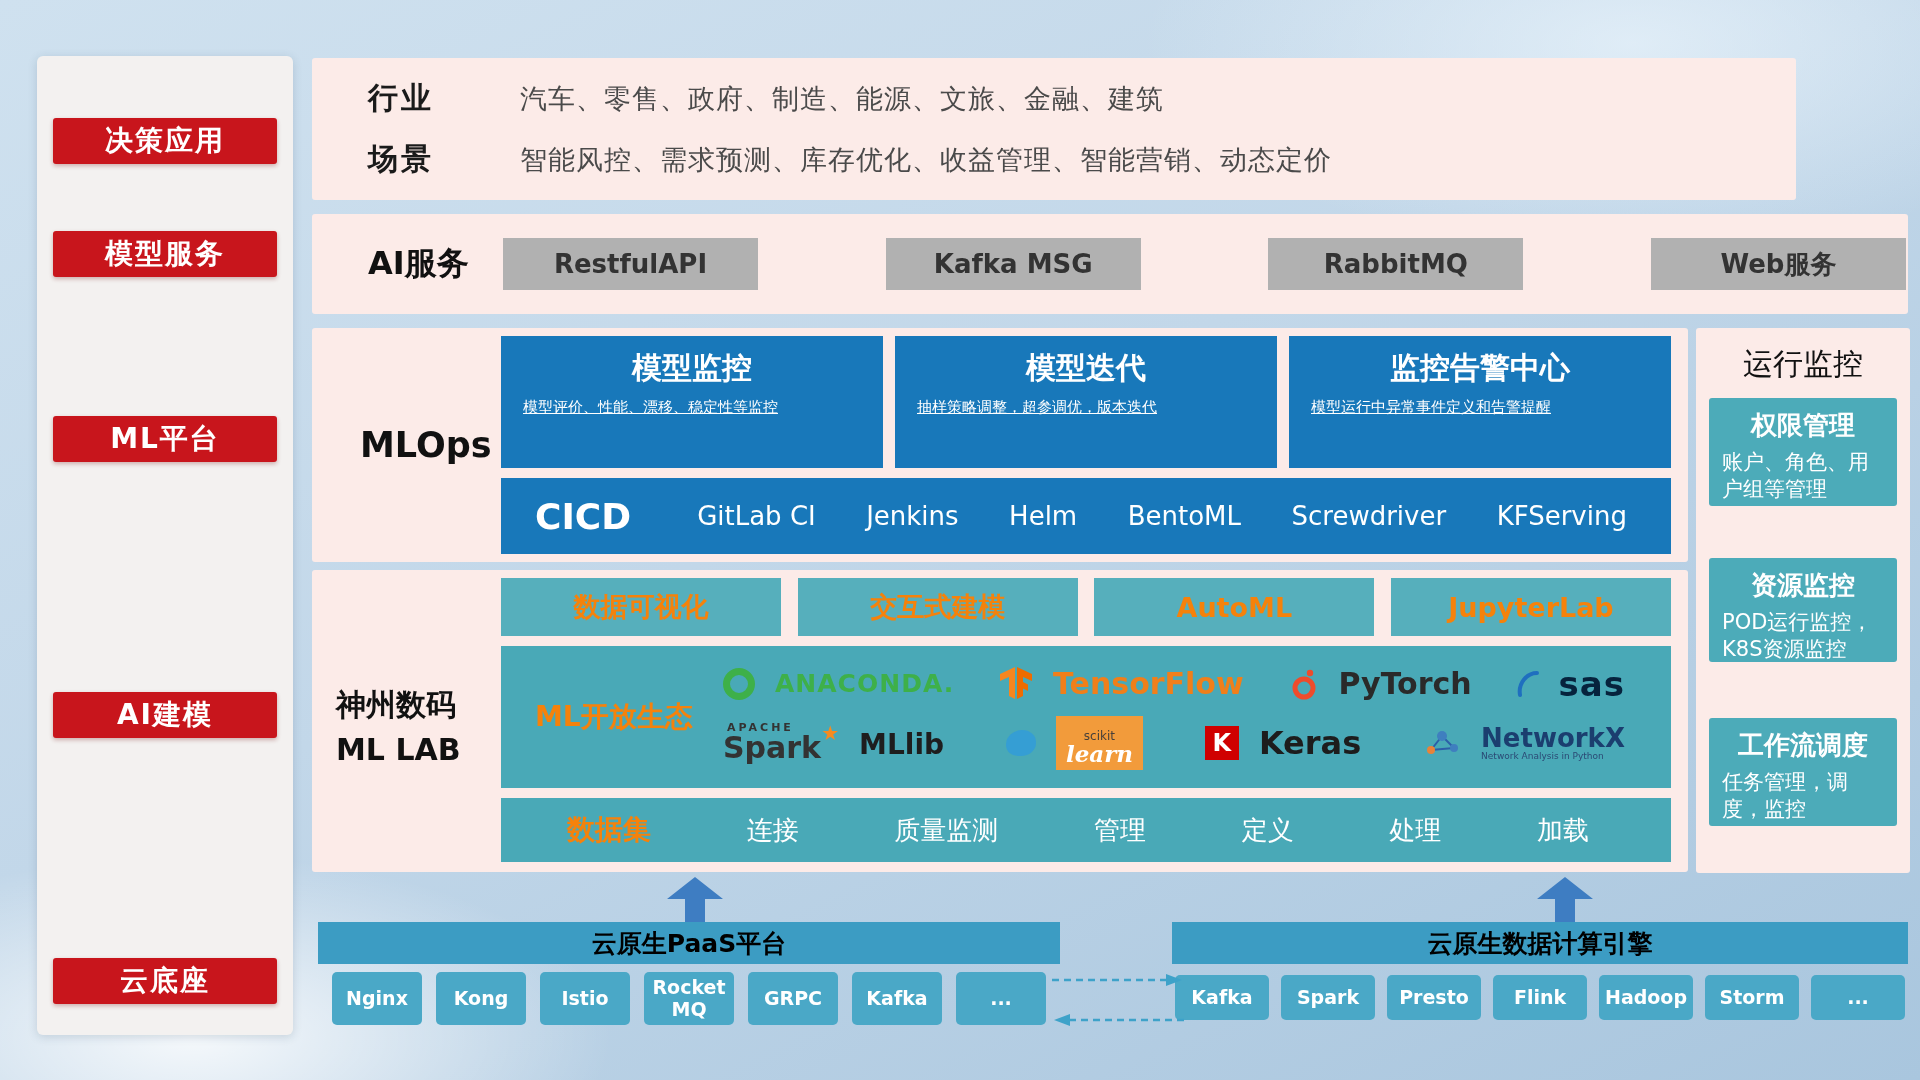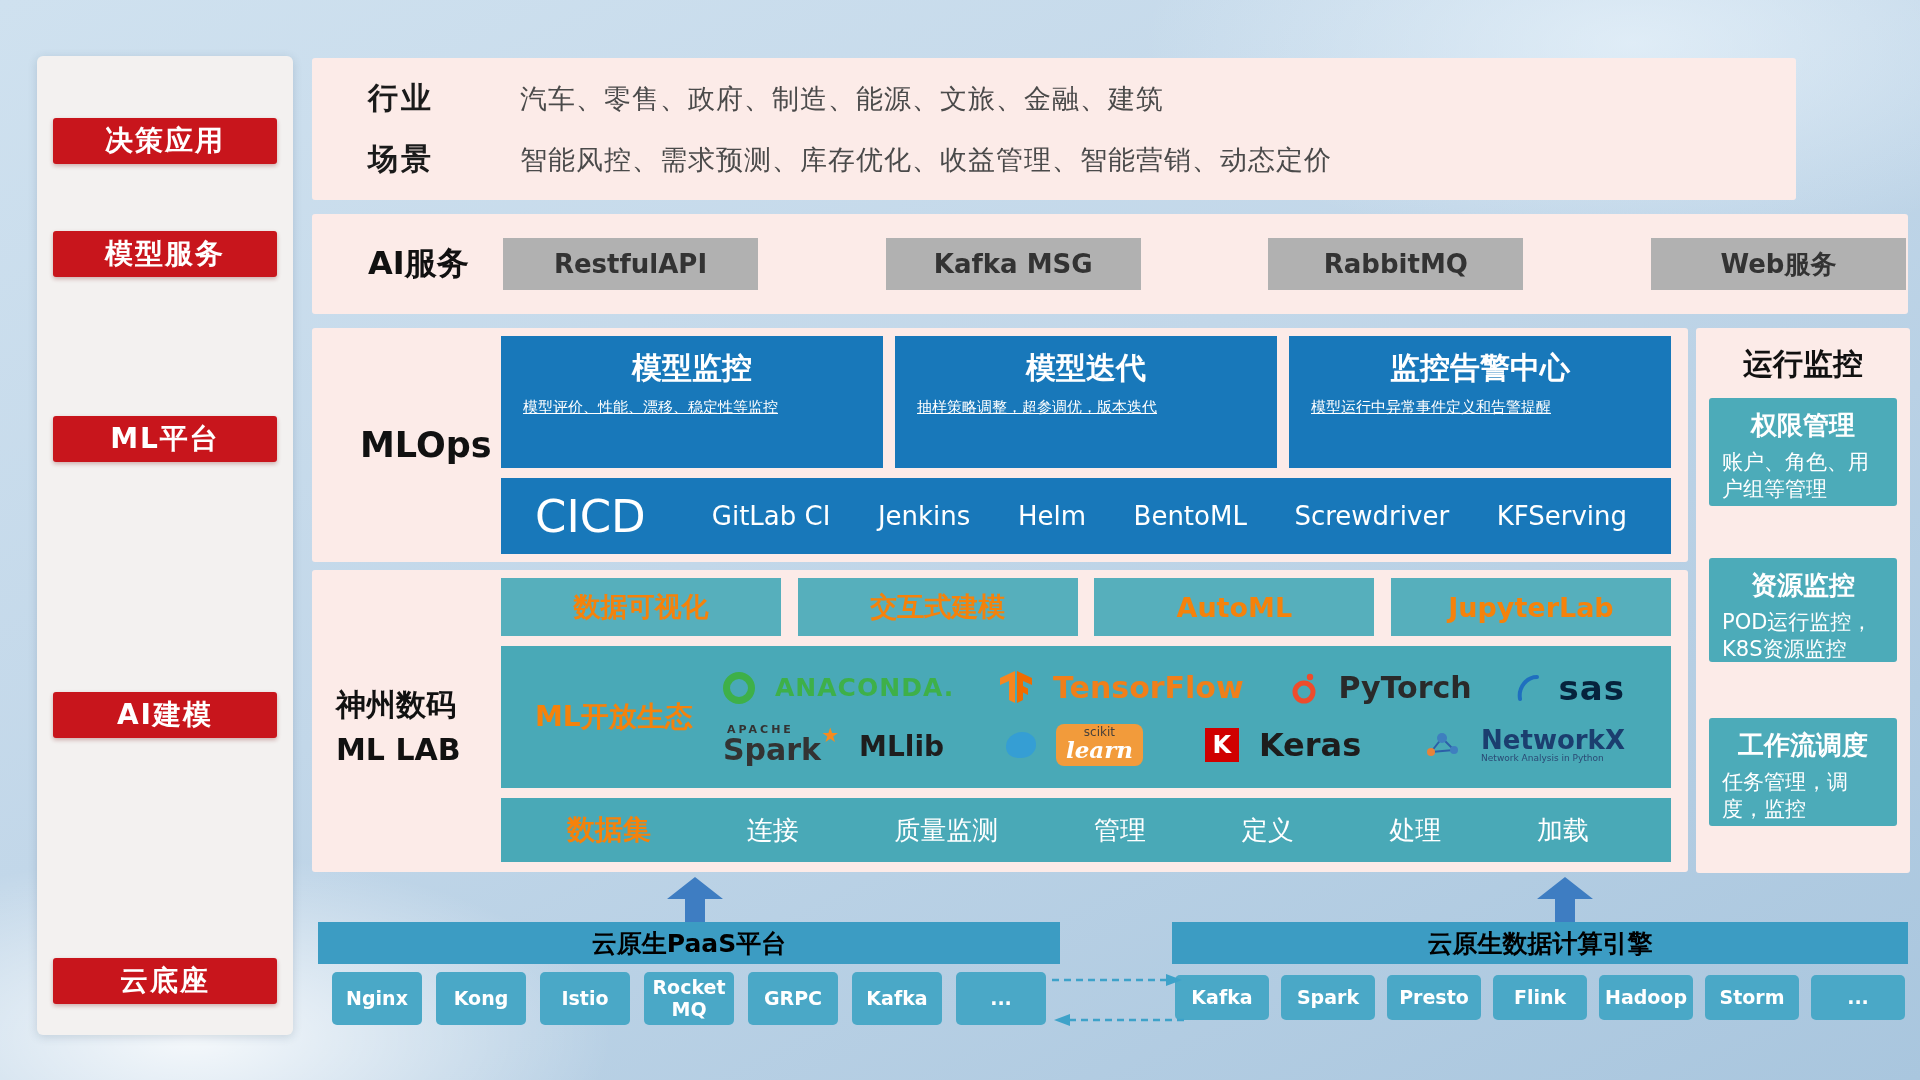--- a/index.html
+++ b/index.html
@@ -47,21 +47,21 @@
   .mlops { left:312px; top:328px; width:1376px; height:234px; }
   .mlops-label { position:absolute; left:48px; top:0; height:100%; display:flex; align-items:center;
     font-size:35px; font-weight:bold; color:#111; }
   .mlops-cards { position:absolute; left:189px; top:8px; width:1170px;
     display:flex; justify-content:space-between; }
   .blue-card { width:382px; height:132px; background:#1878ba; color:#fff; padding-top:12px; }
   .card-title { text-align:center; font-size:30px; font-weight:bold; }
   .card-desc  { margin-top:8px; padding:0 22px; font-size:15px; line-height:1.4;text-decoration:underline; }
   .cicd-bar { position:absolute; left:189px; top:150px; width:1170px; height:76px;
     background:#1878ba; color:#fff; display:flex; align-items:center; padding:0 44px 0 34px; }
-  .cicd-label { font-size:45px; font-weight:normal; }
+  .cicd-label { font-size:36px; font-weight:bold; }
   .cicd-items { flex:1; display:flex; justify-content:space-between; margin-left:66px; }
   .cicd-item { font-size:26px; font-weight:500; }
 
   .mllab { left:312px; top:570px; width:1376px; height:302px; }
   .mllab-label { position:absolute; left:24px; top:112px; font-size:30px; font-weight:bold;
     color:#111; line-height:1.5; }
   .tools-row { position:absolute; left:189px; top:8px; width:1170px;
     display:flex; justify-content:space-between; }
   .teal-tool { width:280px; height:58px; background:#56afbc; color:#f5820b;
     display:flex; align-items:center; justify-content:center; font-size:27px; font-weight:bold; }
@@ -78,40 +78,40 @@
   .tf-text { color:#f07f1a; font-weight:bold; font-size:30px; }
   .pt-text { color:#2a2a2a; font-weight:600; font-size:30px; }
   .sas-text { color:#06233d; font-weight:800; font-size:34px; letter-spacing:1px; }
   .spark-mllib { display:flex; align-items:flex-end; gap:22px; }
   .spark-stack { display:flex; flex-direction:column; line-height:1; }
   .spark-apache { font-size:11px; letter-spacing:3px; color:#333; font-weight:600; margin-left:4px; }
   .spark-word { font-size:30px; font-weight:bold; color:#333; position:relative; padding-right:16px; }
   .spark-star { position:absolute; right:-2px; top:-10px; color:#f68b1f; font-size:20px; }
   .mllib-text { font-size:28px; font-weight:600; color:#1e1e1e; padding-bottom:2px; }
   .sk-blob { width:30px; height:26px; background:#359ed4; border-radius:60% 50% 55% 45%; }
-  .sk-badge { background:#f29b3b; border-radius:8px; padding:2px 10px 4px; display:flex;
+  .sk-badge { background:#f29b3b; border-radius:0; padding:14px 10px 4px; display:flex;
     flex-direction:column; align-items:center; line-height:1.05; }
   .sk-scikit { font-size:12px; color:#47403a; }
   .sk-learn { font-size:23px; color:#fff; font-style:italic; font-weight:bold;
     font-family:"DejaVu Serif", serif; }
   .keras-k { width:34px; height:34px; background:#d00000; color:#fff; font-weight:bold;
     font-size:24px; display:flex; align-items:center; justify-content:center; }
   .keras-text { font-size:32px; font-weight:600; color:#1d1d1d; }
   .nx-stack { display:flex; flex-direction:column; line-height:1.1; }
   .nx-text { font-size:26px; font-weight:bold; color:#1b3e6f; }
   .nx-sub { font-size:9px; color:#2b4a75; }
 
   .dataset-bar { position:absolute; left:189px; top:228px; width:1170px; height:64px;
     background:#49a9b7; display:flex; align-items:center; justify-content:space-between;
     padding:0 82px 0 66px; }
   .ds-label { color:#f5820b; font-size:28px; font-weight:bold; }
   .ds-item { color:#fff; font-size:26px; }
 
   .monitor { left:1696px; top:328px; width:214px; height:545px; }
-  .mon-title { text-align:center; padding-top:16px; font-size:30px; font-weight:bold; color:#111; }
+  .mon-title { text-align:center; padding-top:16px; font-size:30px; font-weight:normal; color:#111; }
   .mon-card { position:absolute; left:13px; width:188px; background:#4cabb9; color:#fff;
     border-radius:3px; padding-top:10px; }
   .mc0 { top:70px;  height:108px; }
   .mc1 { top:230px; height:104px; }
   .mc2 { top:390px; height:108px; }
   .mon-card-title { text-align:center; font-size:26px; font-weight:bold; }
   .mon-card-desc  { margin-top:6px; padding:0 13px; font-size:21px; line-height:1.3; }
 
   
   .banner { position:absolute; height:42px; background:#3c9cc3; color:#000000;

